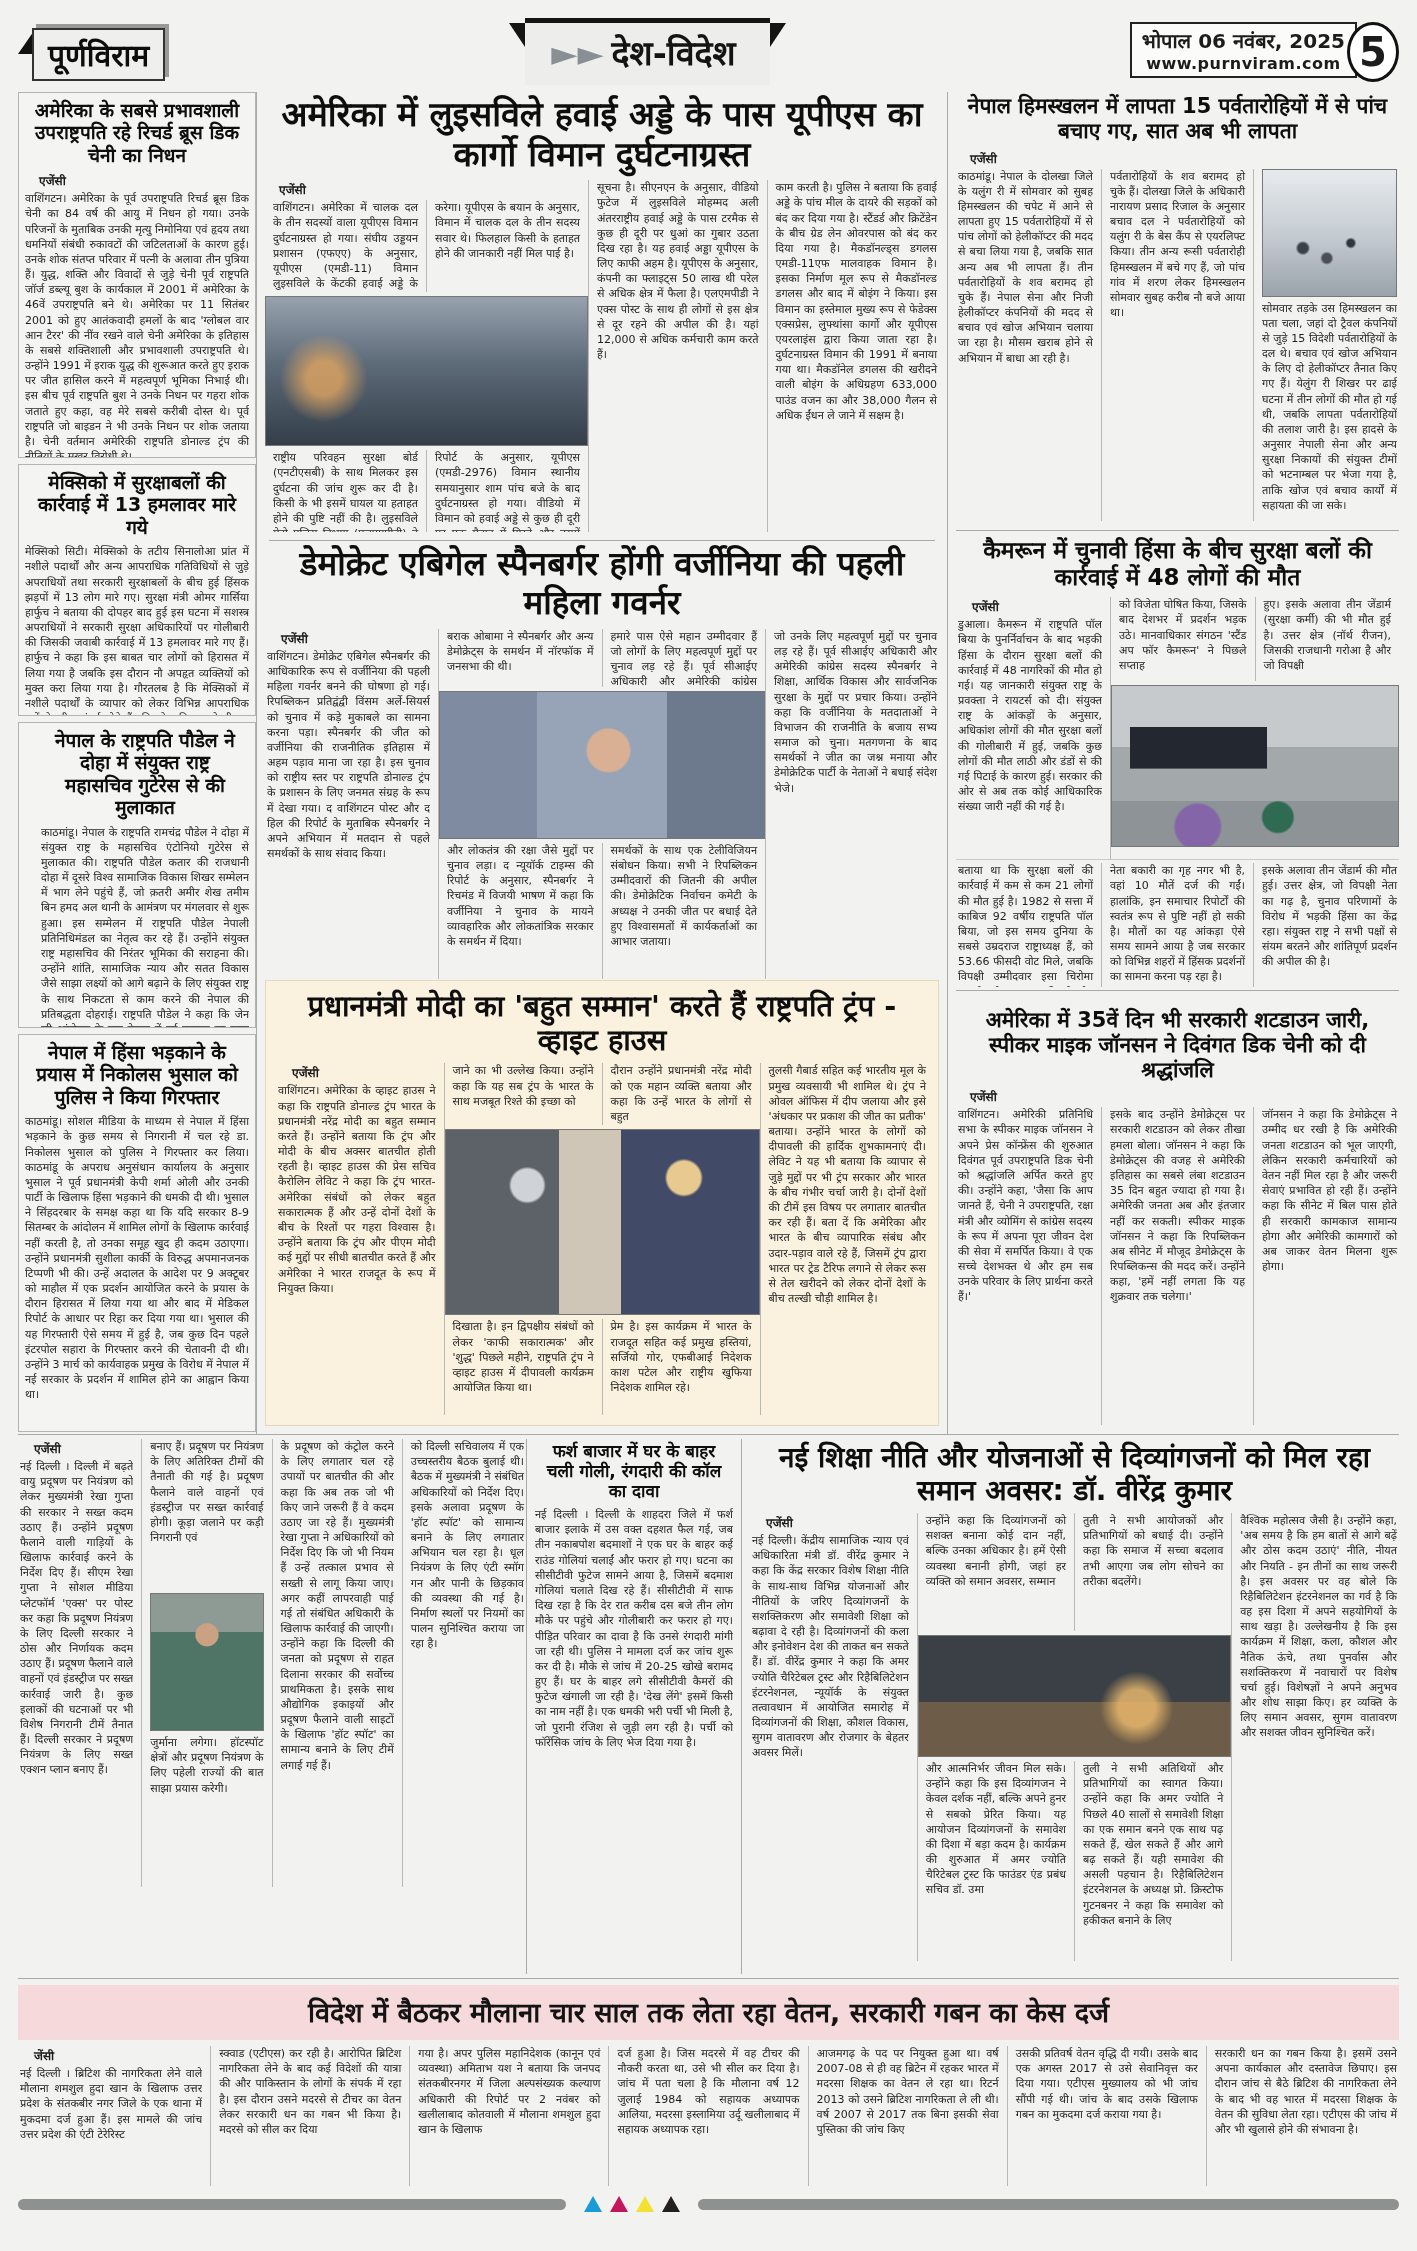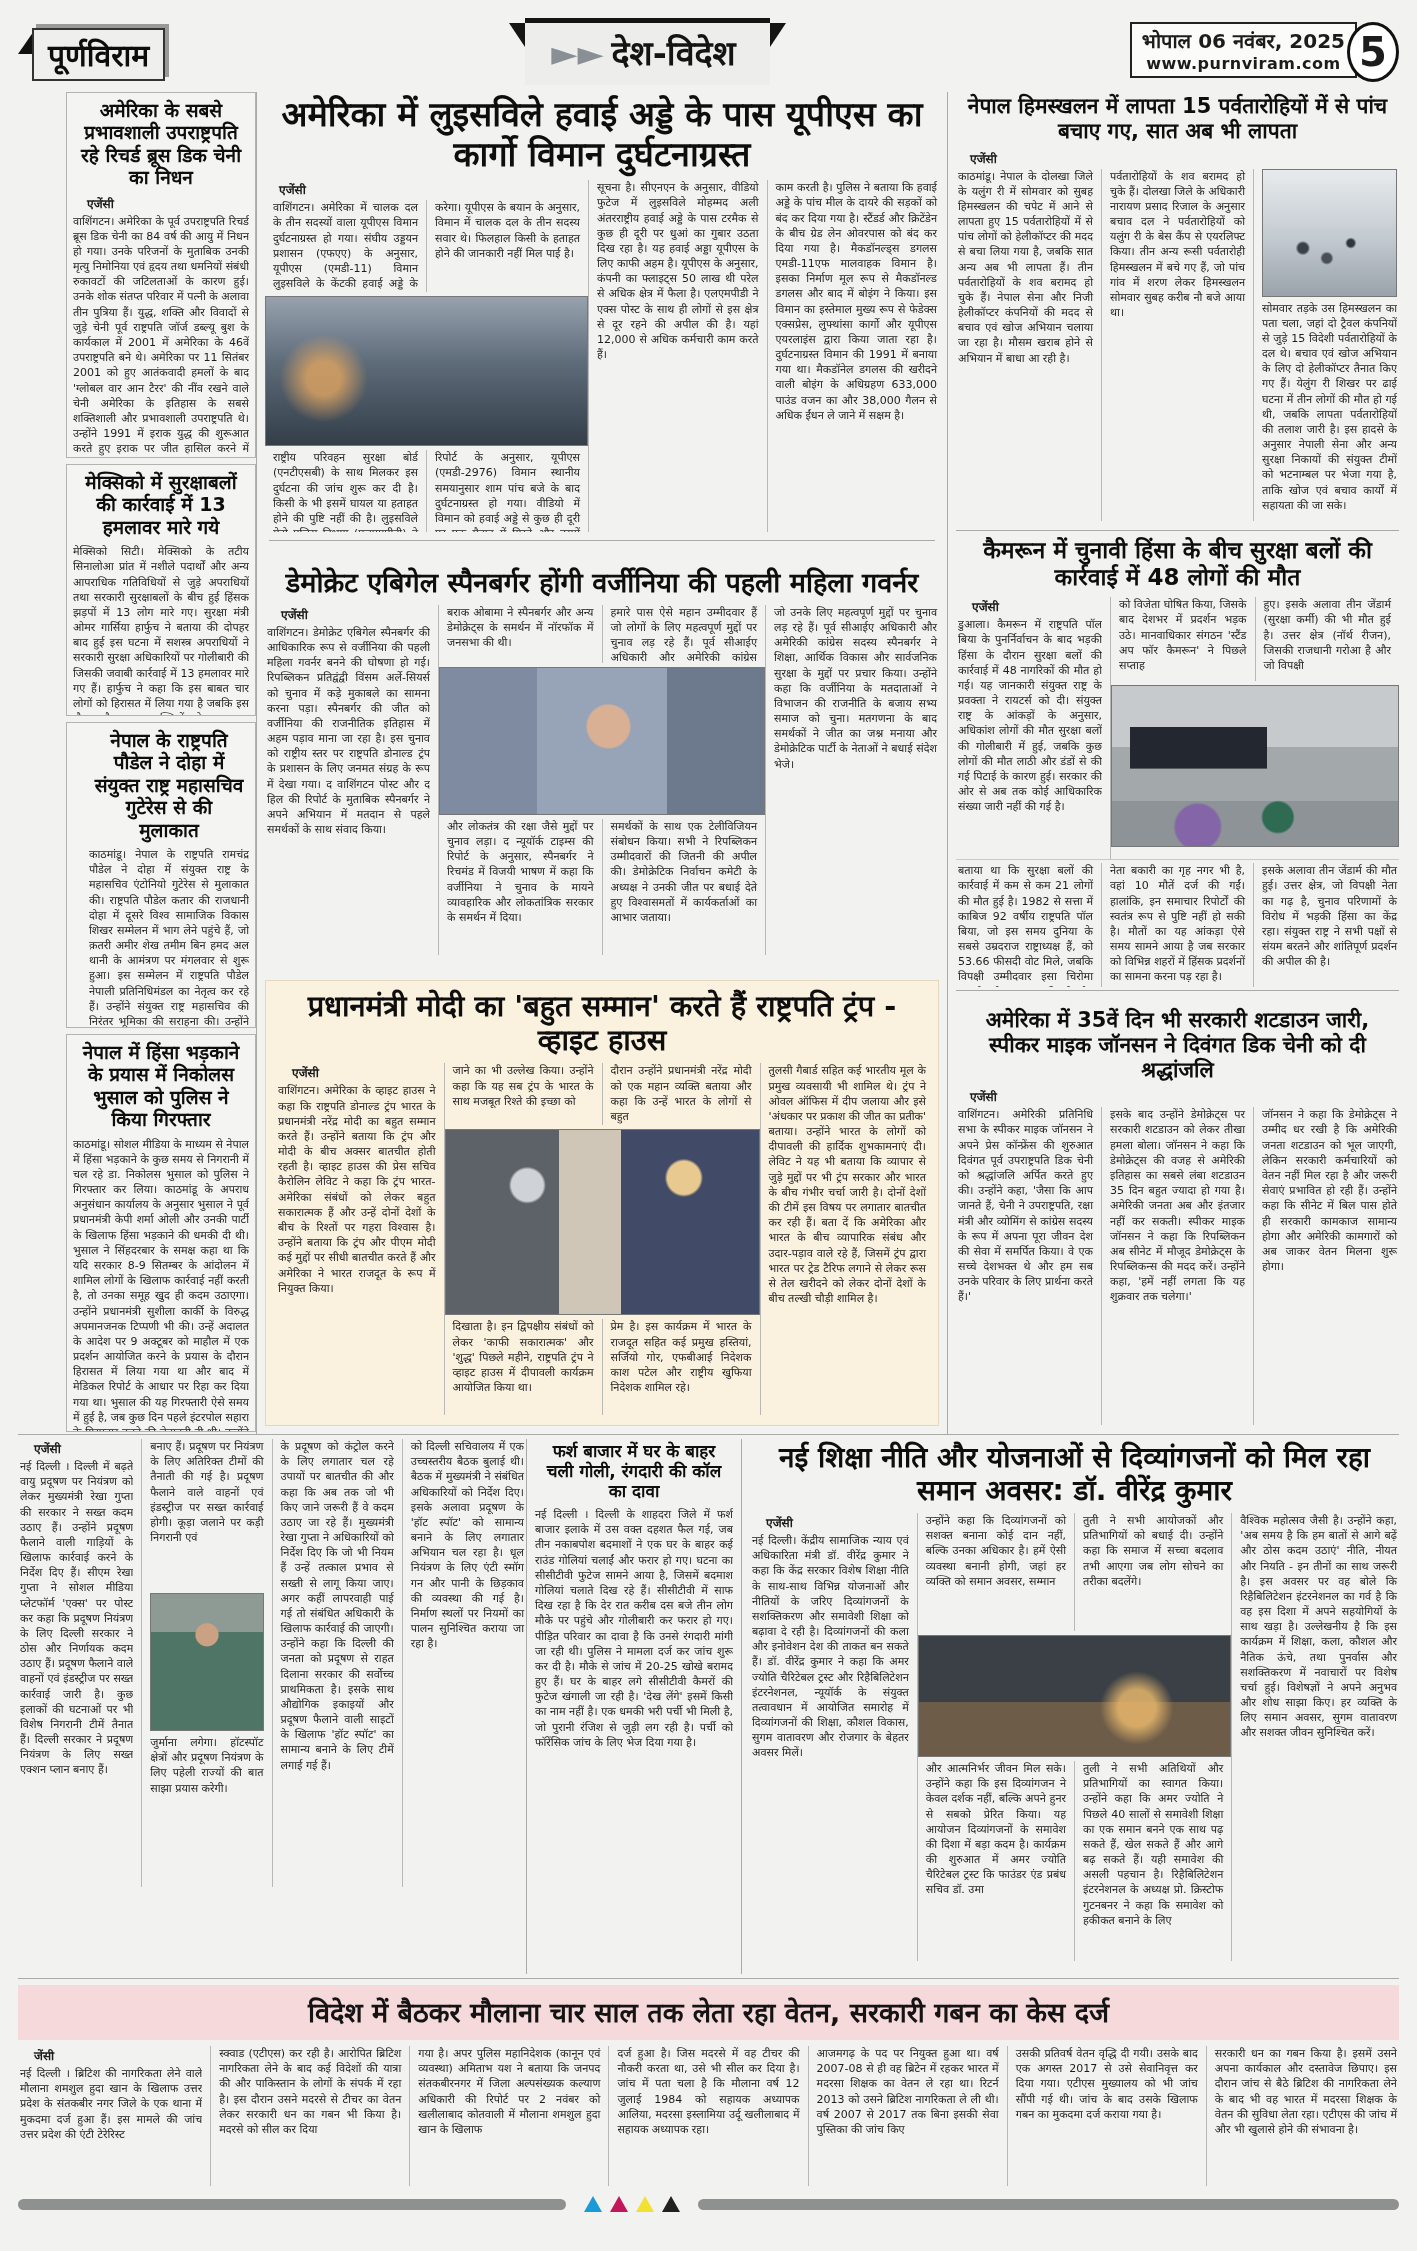--- a/index.html
+++ b/index.html
@@ -42,29 +42,29 @@
   .subrow>.col{flex:1;padding:0 8px;min-width:0;}
   .subrow>.col+.col{border-left:1px solid #b7b7b3;}
   .photo{width:100%;border:1px solid #777;margin:4px 0;}
   .art{overflow:hidden;}
 
   
   .mainrow{display:flex;height:1342px;}
   .gl{width:238px;}
   .gc{width:692px;border-left:1px solid #a9a9a5;border-right:1px solid #a9a9a5;padding:0 8px;}
   .gr{flex:1;padding-left:8px;}
-  .gl .art{border:1px solid #b3b3af;padding:4px 6px;margin-bottom:6px;background:#f4f5f2;margin-left:48px;}
+  .gl .art{border:1px solid #b3b3af;padding:4px 6px;margin-bottom:6px;background:#f4f5f2;}
   .gl .hl{font-size:19px;}
   .gl .b{height:auto;}
   #a1{height:366px;} #a2{height:252px;} #a3{height:306px;padding-left:22px;} #a4{height:398px;}
   #a5{height:446px;} #a6{height:442px;}
   #a7{height:446px;background:#faf1df;border:1px solid #e3d7bd;padding:6px 10px;}
   #a8{height:438px;} #a9{height:460px;} #a10{height:436px;border-top:1px solid #a9a9a5;padding-top:4px;}
   #a9{border-top:1px solid #a9a9a5;padding-top:4px;}
-  #a5 .hl{font-size:34px;} #a6 .hl{font-size:27px;border-top:1px solid #a9a9a5;padding-top:26px;}
+  #a5 .hl{font-size:34px;} #a6 .hl{font-size:33px;border-top:1px solid #a9a9a5;padding-top:4px;}
   #a7 .hl{font-size:29px;}
   #a8 .hl{font-size:21px;} #a9 .hl{font-size:23px;} #a10 .hl{font-size:21px;margin-top:13px;}
 
   .ph-plane{height:150px;background:
       radial-gradient(circle at 18% 55%,rgba(235,170,95,.75) 0 6%,transparent 16%),
       linear-gradient(180deg,#97a2ae 0%,#5d6a78 45%,#333e49 100%);}
   .ph-snow{height:128px;background:
       radial-gradient(circle at 30% 62%,#3a4148 0 4%,transparent 6%),
       radial-gradient(circle at 48% 70%,#4a4f55 0 4%,transparent 6%),
       radial-gradient(circle at 66% 58%,#30363d 0 3%,transparent 5%),

